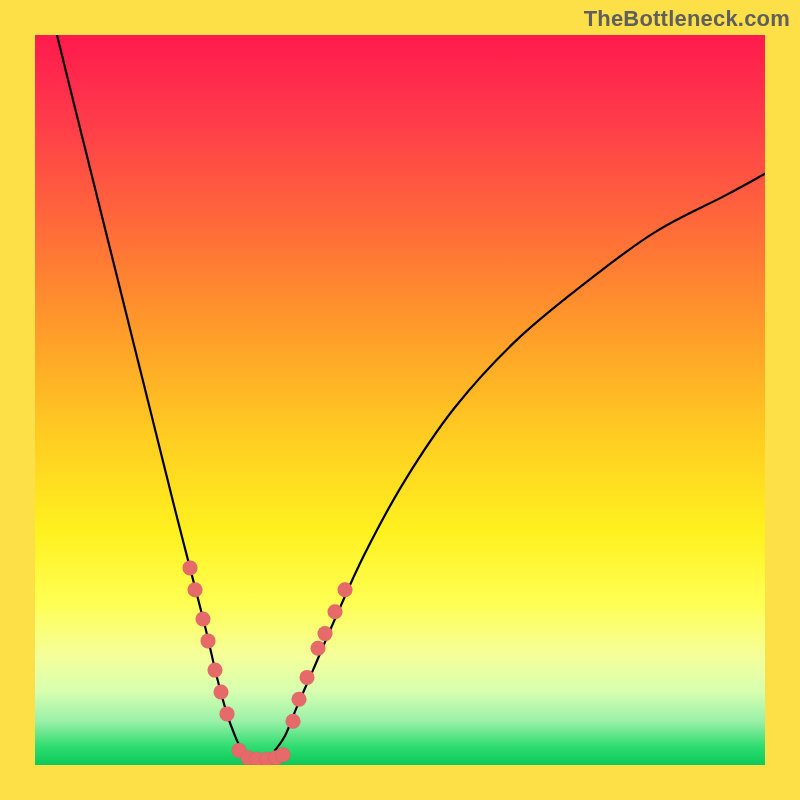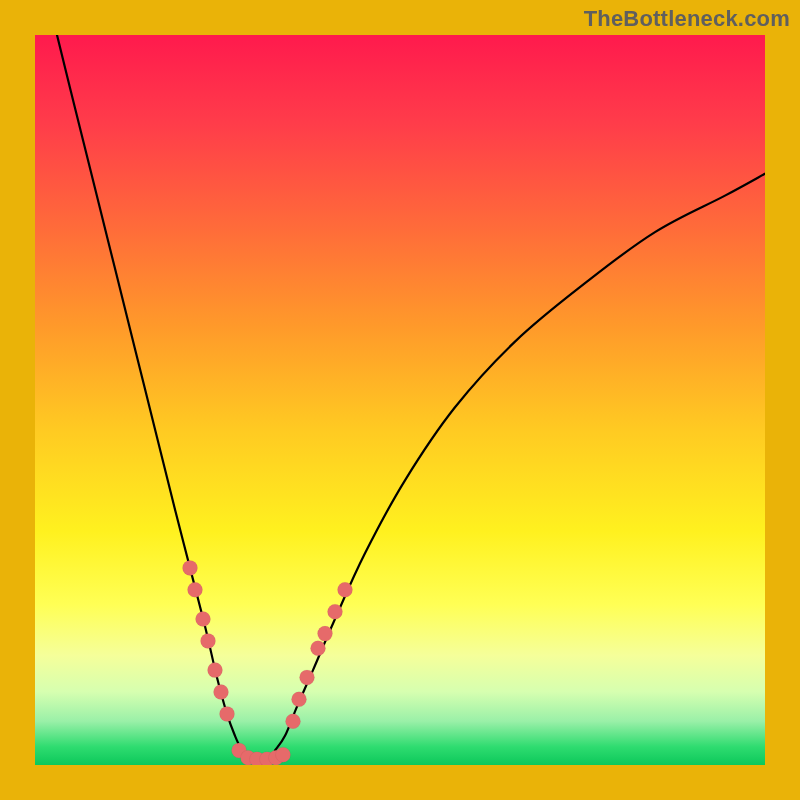--- a/index.html
+++ b/index.html
@@ -1,21 +1,21 @@
 <!DOCTYPE html>
 <html><head>
 <meta charset="utf-8">
 <style>
   * { margin: 0; padding: 0; box-sizing: border-box; }
   html, body { width: 800px; height: 800px; overflow: hidden; background: #000; }
   .frame {
     position: relative;
     width: 800px;
     height: 800px;
-    background: #eab308;
+    background: #fde047;
   }
   .plot-area {
     position: absolute;
     left: 35px;
     top: 35px;
     width: 730px;
     height: 730px;
     overflow: hidden;
   }
   .gradient-bg {

